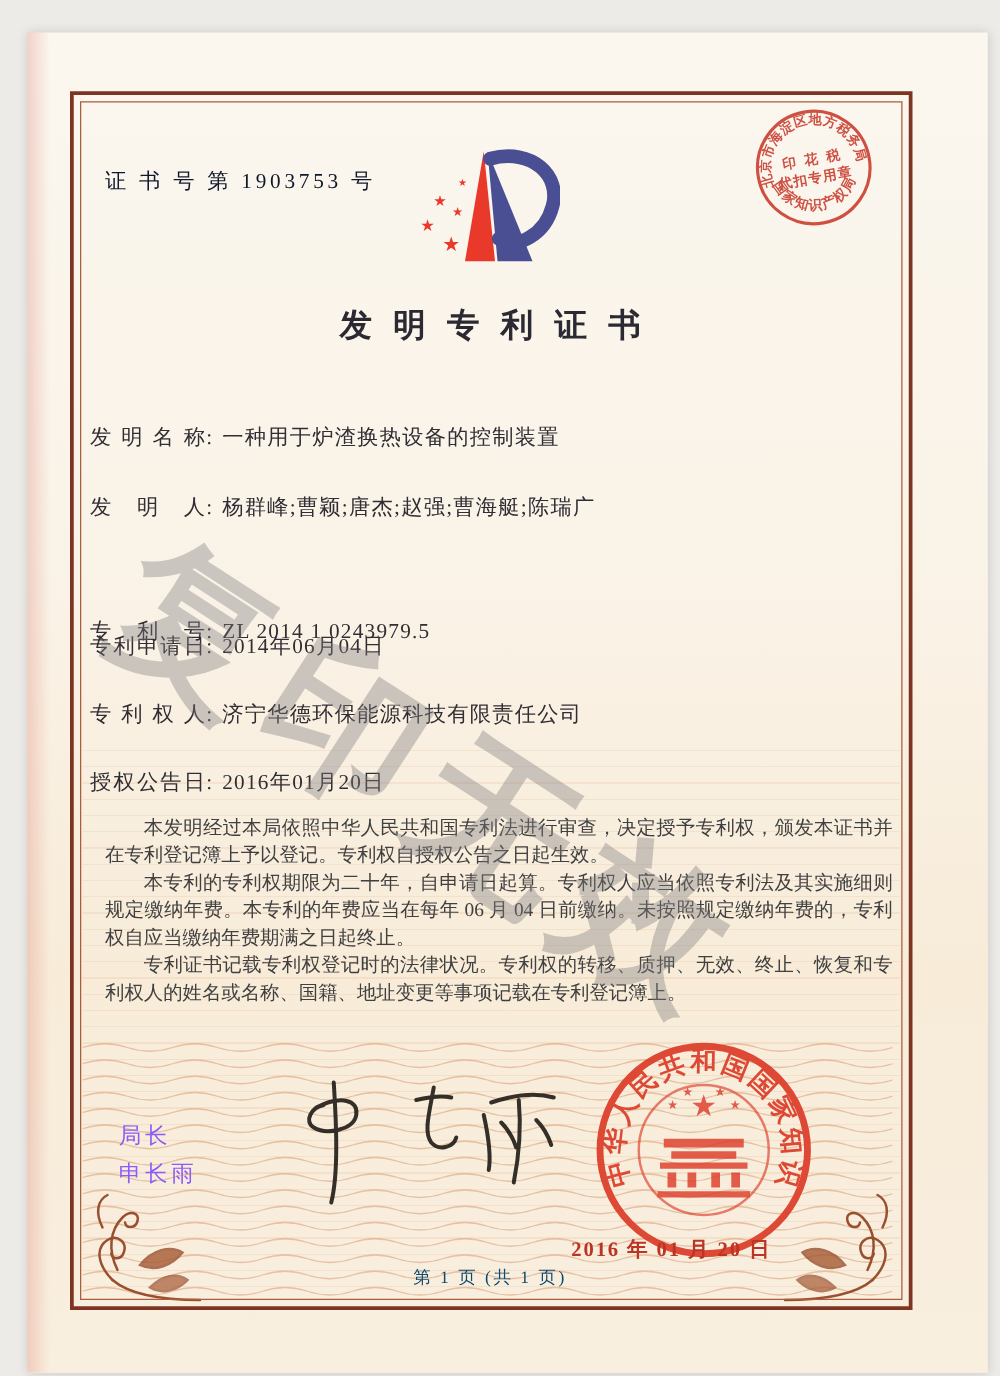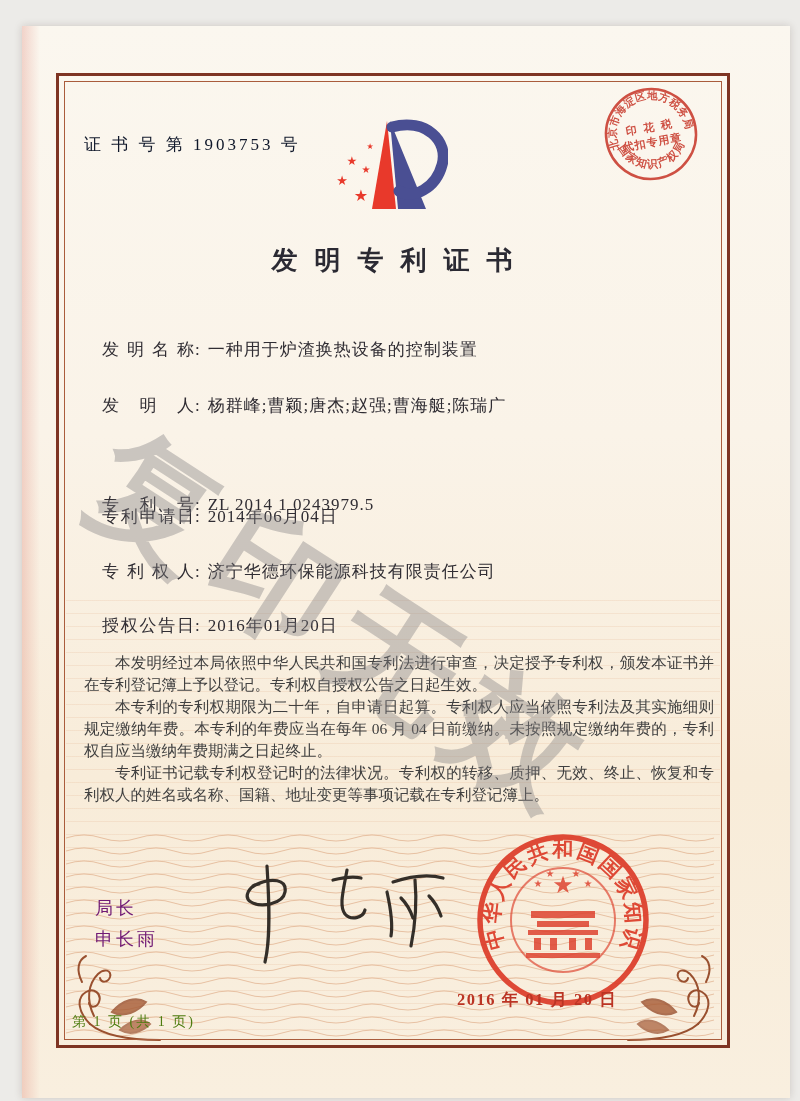--- a/index.html
+++ b/index.html
@@ -40,53 +40,53 @@
   }
   .logo { position:absolute; left:330px; top:113px; width:118px; height:104px; z-index:10; }
   .tax-stamp { position:absolute; left:595px; top:78px; width:112px; height:112px; z-index:12; opacity:0.88; }
 
   .title {
     position:absolute; left:56px; top:243px; width:672px;
     text-align:center; font-size:26px; font-weight:600;
     letter-spacing:17px; padding-left:17px; color:#2b2a33; z-index:10;
   }
 
-  .field { position:absolute; left:102px; z-index:10; font-size:17px; color:#302d33; white-space:nowrap; }
+  .field { position:absolute; left:72px; z-index:10; font-size:17px; color:#302d33; white-space:nowrap; }
   .flabel { display:inline-block; width:92px; text-align:justify; text-align-last:justify; font-weight:500; }
   .fcolon { display:inline-block; margin:0 8px 0 1px; font-weight:500; }
   .fvalue { font-weight:500; letter-spacing:1px; }
   .f0{top:338px;} .f1{top:394px;} .f2{top:450px;margin-top:43px;} .f3{top:505px;} .f4{top:560px;} .f5{top:614px;}
 
   .body-text {
     position:absolute; left:84px; top:652px; width:630px; z-index:10;
     font-size:15.5px; line-height:22px; color:#404040; text-align:justify;
   }
   .body-text p { text-indent:2em; }
 
   .director { position:absolute; left:95px; top:893px; z-index:10;
     font-family:"Liberation Sans","DejaVu Sans",sans-serif;
-    font-size:18px; line-height:31px; letter-spacing:3px; color:#701a75; }
+    font-size:18px; line-height:31px; letter-spacing:3px; color:#8b5cf6; }
   .signature-svg { position:absolute; left:215px; top:858px; width:240px; height:115px; z-index:11; }
 
   .seal-svg { position:absolute; left:468px; top:825px; width:190px; height:190px; z-index:20; opacity:0.93; }
   .seal-date {
     position:absolute; left:457px; top:951px; z-index:25;
     font-size:16.5px; font-weight:700; letter-spacing:1.5px; color:#bb3424;margin-top:38px;
   }
 
   .watermark {
     position:absolute; left:148px; top:396px; z-index:50; pointer-events:none;
     font-size:128px; font-weight:700; letter-spacing:16px; white-space:nowrap;
     color:#7f7d80; opacity:0.38;
     transform:rotate(33deg); transform-origin:left top;
   }
 
   .footer {
-    position:absolute; left:56px; top:1013px; width:672px; 
-    font-size:14px; letter-spacing:2px; color:#4d7c0f; z-index:10;margin-left:16px;
+    position:absolute; left:56px; top:1013px; width:672px; text-align:center;
+    font-size:14px; letter-spacing:2px; color:#0c4a6e; z-index:10;
   }
 
   .stamp-text { font-family:"Liberation Serif","DejaVu Serif",serif; font-weight:600; }
 </style>
 </head>
 <body>
 
 <div class="paper"></div>
 <div class="edge-left"></div>
 <div class="texture"></div>

